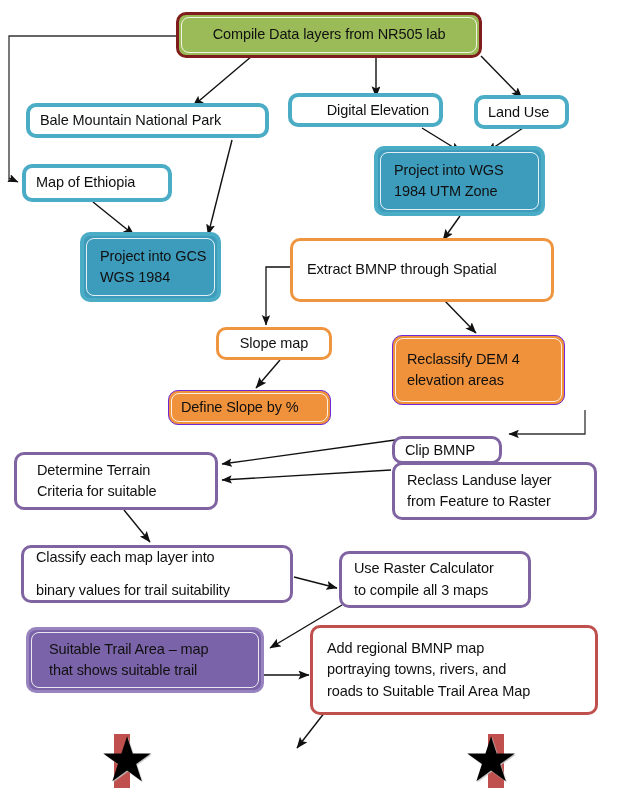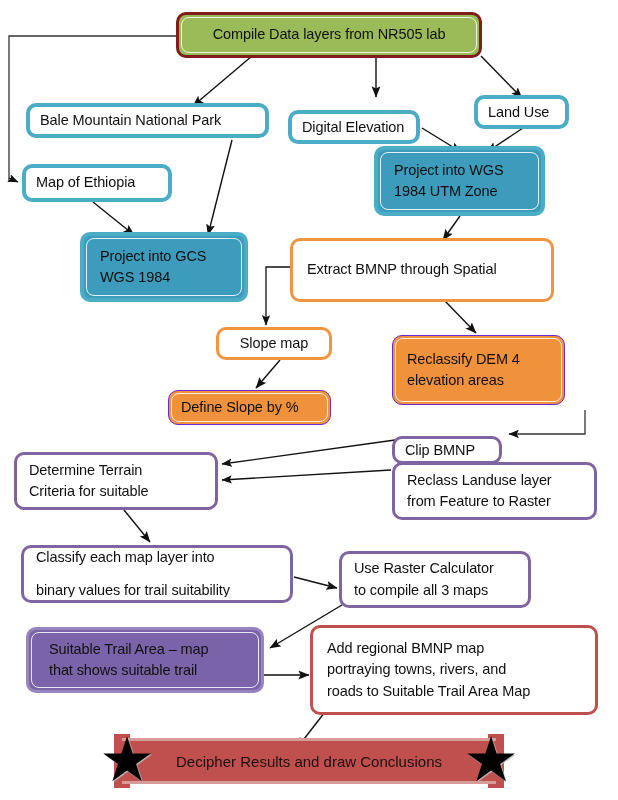--- a/index.html
+++ b/index.html
@@ -178,38 +178,38 @@
 </svg>
 
 <div class="node green-fill" style="left:176px; top:12px; width:306px; height:46px; align-items:center;">
   <div class="line center">Compile Data layers from NR505 lab</div>
 </div>
 
 <div class="node teal-outline" style="left:26px; top:103px; width:243px; height:35px;">
   <div class="line">Bale Mountain National Park</div>
 </div>
 
-<div class="node teal-outline" style="left:288px; top:110px; width:132px; height:34px;">
+<div class="node teal-outline" style="left:288px; top:93px; width:155px; height:34px;text-align:right;">
   <div class="line">Digital Elevation</div>
 </div>
 
 <div class="node teal-outline" style="left:474px; top:95px; width:95px; height:34px;">
   <div class="line">Land Use</div>
 </div>
 
 <div class="node teal-outline" style="left:22px; top:164px; width:150px; height:38px;">
   <div class="line">Map of Ethiopia</div>
 </div>
 
 <div class="node teal-fill" style="left:374px; top:146px; width:171px; height:70px; padding-left:16px;">
   <div class="line">Project into WGS</div>
   <div class="line">1984 UTM Zone</div>
 </div>
 
-<div class="node teal-fill" style="left:80px; top:232px; width:168px; height:70px; padding-left:16px;">
+<div class="node teal-fill" style="left:80px; top:232px; width:141px; height:70px; padding-left:16px;">
   <div class="line">Project into GCS</div>
   <div class="line">WGS 1984</div>
 </div>
 
 <div class="node orange-outline" style="left:290px; top:238px; width:264px; height:64px; padding-left:14px;">
   <div class="line">Extract BMNP through Spatial</div>
 </div>
 
 <div class="node orange-outline" style="left:216px; top:327px; width:116px; height:33px;">
   <div class="line center">Slope map</div>
@@ -221,21 +221,21 @@
 </div>
 
 <div class="node orange-fill" style="left:168px; top:390px; width:163px; height:35px; padding-left:12px;">
   <div class="line">Define Slope by %</div>
 </div>
 
 <div class="node purple-outline" style="left:392px; top:436px; width:110px; height:28px;">
   <div class="line">Clip BMNP</div>
 </div>
 
-<div class="node purple-outline" style="left:14px; top:452px; width:204px; height:58px; padding-left:12px;">
+<div class="node purple-outline" style="left:14px; top:452px; width:204px; height:58px; padding-left:20px;">
   <div class="line">Determine Terrain</div>
   <div class="line">Criteria for suitable</div>
 </div>
 
 <div class="node purple-outline" style="left:392px; top:462px; width:205px; height:58px; padding-left:12px;">
   <div class="line">Reclass Landuse layer</div>
   <div class="line">from Feature to Raster</div>
 </div>
 
 <div class="node purple-outline" style="left:21px; top:545px; width:272px; height:58px; padding-left:12px;gap:11px;">
@@ -255,18 +255,15 @@
 
 <div class="node red-outline" style="left:310px; top:625px; width:288px; height:90px; padding-left:14px;">
   <div class="line">Add regional BMNP map</div>
   <div class="line">portraying towns, rivers, and</div>
   <div class="line">roads to Suitable Trail Area Map</div>
 </div>
 
 <div class="banner-wrap">
   <div class="banner-tail" style="left:10px;"></div>
   <div class="banner-tail" style="right:10px;"></div>
-  <div class="banner-body">
-    <div class="line">Decipher Results and draw Conclusions</div>
-  </div>
   <div class="star" style="left:-6px;">★</div>
   <div class="star" style="right:-6px;">★</div>
 </div>
 
 </body></html>

